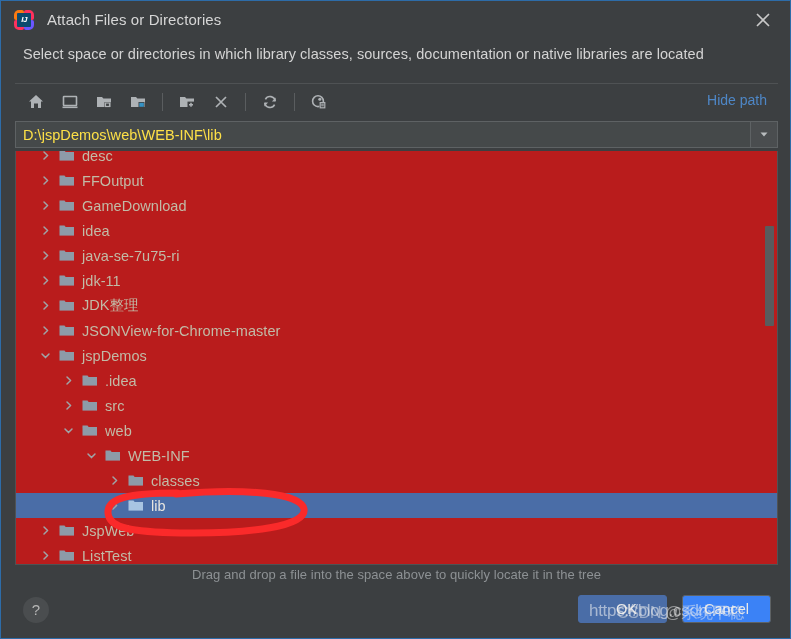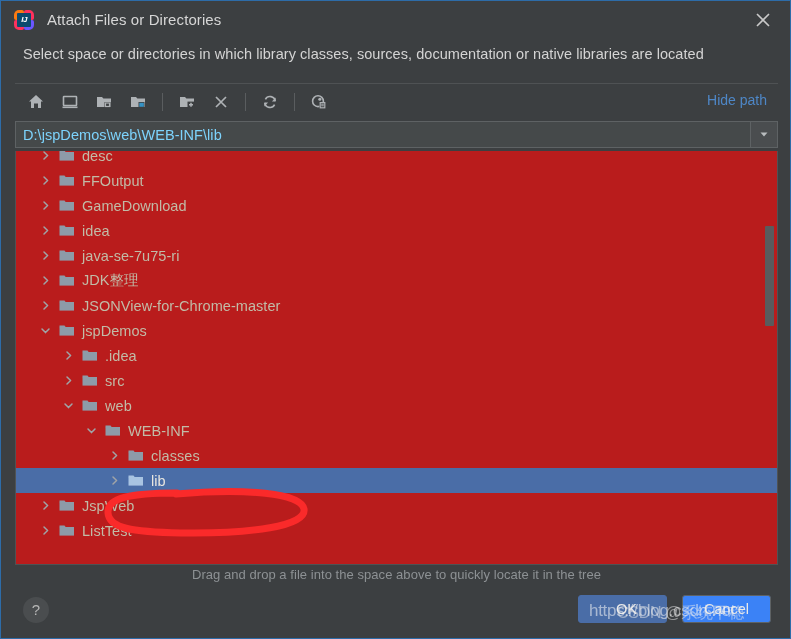--- a/index.html
+++ b/index.html
@@ -120,21 +120,21 @@
     left: 14px; top: 120px;
     width: 763px; height: 27px;
     display: flex;
   }
   .path-input {
     flex: 1;
     background: #45494a;
     border: 1px solid #5e6264;
     border-right: none;
     box-sizing: border-box;
-    color: #7dd3fc;
+    color: #fde047;
     font-size: 14.5px;
     font-family: "Liberation Sans", sans-serif;
     padding: 0 7px;
     outline: none;
     letter-spacing: 0.05px;
   }
   .path-drop {
     width: 28px;
     background: #4a4d4f;
     border: 1px solid #5e6264;
@@ -467,20 +467,35 @@
             <svg width="13" height="13" viewBox="0 0 13 13">
               <path d="M5 3 L8.6 6.5 L5 10" fill="none" stroke="#a0a4a7" stroke-width="1.5" stroke-linecap="round" stroke-linejoin="round"></path>
             </svg>
           </div>
           <div class="folder">
             <svg width="16" height="14" viewBox="0 0 16 14">
               <path class="ftab" d="M0.5 1.5 h5 l1.3 1.7 h-6.3 Z" fill="#8d9ba8"></path>
               <path class="fbody" d="M0.5 3 h14.5 v8.6 h-14.5 Z" fill="#8d9ba8"></path>
             </svg>
           </div>
+          <span class="label">jdk-11</span>
+        </div>
+        <div class="row">
+          <div style="width: 22px; flex: 0 0 auto;"></div>
+          <div class="twisty">
+            <svg width="13" height="13" viewBox="0 0 13 13">
+              <path d="M5 3 L8.6 6.5 L5 10" fill="none" stroke="#a0a4a7" stroke-width="1.5" stroke-linecap="round" stroke-linejoin="round"></path>
+            </svg>
+          </div>
+          <div class="folder">
+            <svg width="16" height="14" viewBox="0 0 16 14">
+              <path class="ftab" d="M0.5 1.5 h5 l1.3 1.7 h-6.3 Z" fill="#8d9ba8"></path>
+              <path class="fbody" d="M0.5 3 h14.5 v8.6 h-14.5 Z" fill="#8d9ba8"></path>
+            </svg>
+          </div>
           <span class="label">JDK整理</span>
         </div>
         <div class="row">
           <div style="width: 22px; flex: 0 0 auto;"></div>
           <div class="twisty">
             <svg width="13" height="13" viewBox="0 0 13 13">
               <path d="M5 3 L8.6 6.5 L5 10" fill="none" stroke="#a0a4a7" stroke-width="1.5" stroke-linecap="round" stroke-linejoin="round"></path>
             </svg>
           </div>
           <div class="folder">

